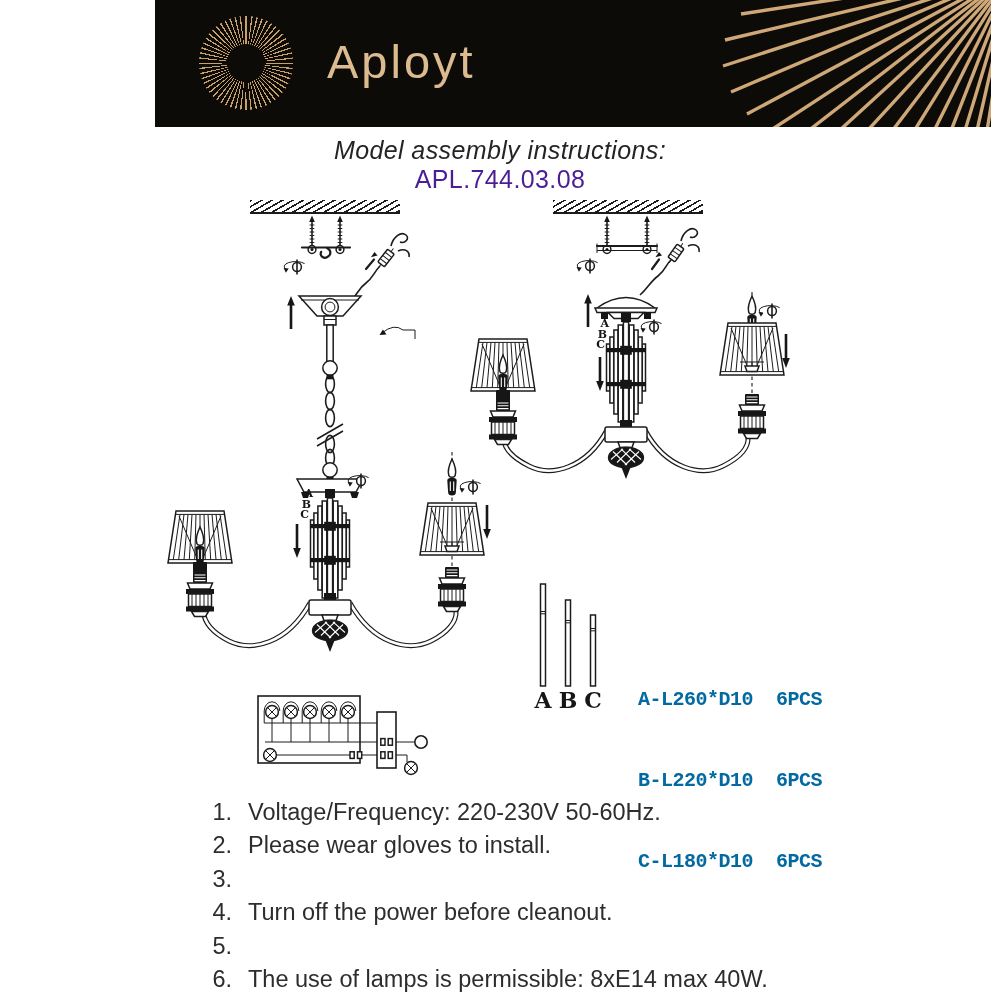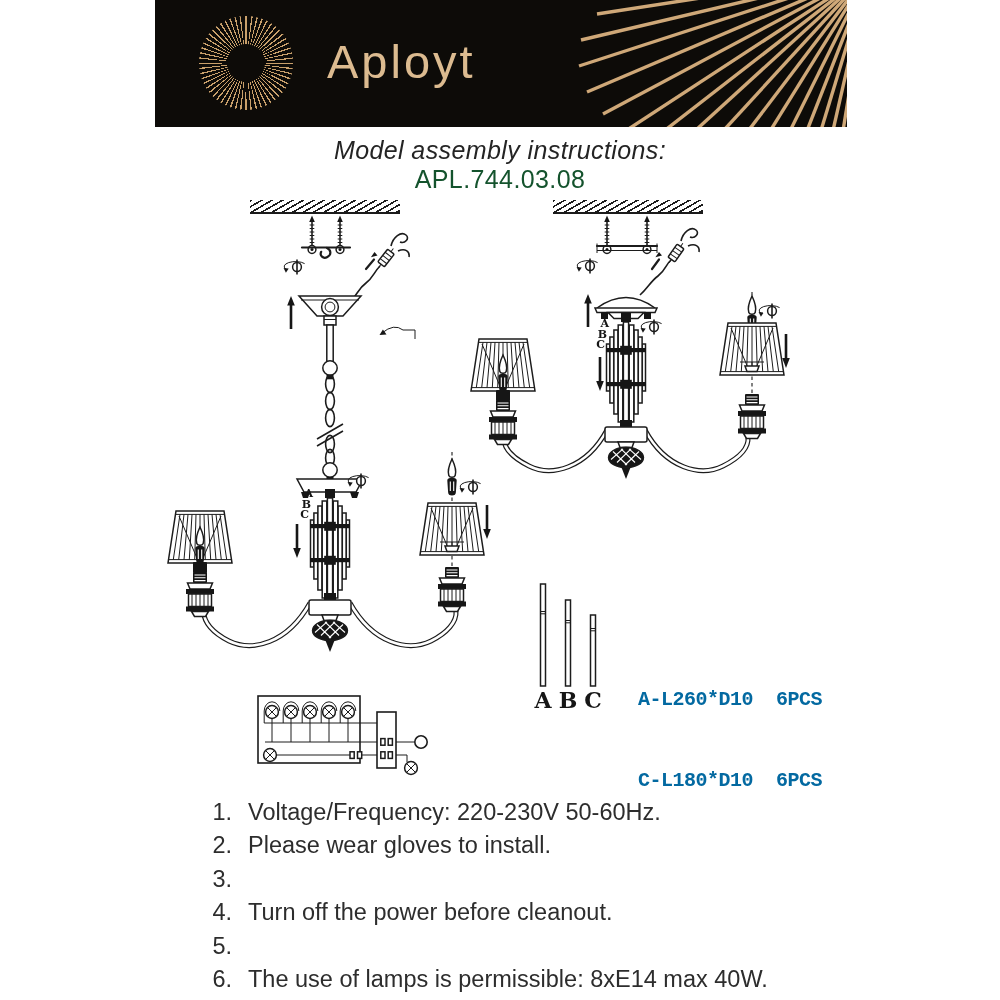--- a/index.html
+++ b/index.html
@@ -1,30 +1,30 @@
 <!DOCTYPE html>
 <html><head>
 <meta charset="utf-8">
 <style>
   html,body{margin:0;padding:0;background:#ffffff;}
   .page{position:relative;width:1000px;height:1000px;background:#fff;overflow:hidden;
         font-family:"Liberation Sans",sans-serif;color:#2d2d2d;}
 
   
-  .banner{position:absolute;left:155px;top:0;width:692px;height:127px;background:#0d0b08;overflow:hidden;}
+  .banner{position:absolute;left:155px;top:0;width:836px;height:127px;background:#0d0b08;overflow:hidden;}
   .sunburst{position:absolute;left:44px;top:16px;width:94px;height:94px;border-radius:50%;
             background:repeating-conic-gradient(#c9a06b 0deg 1.8deg, rgba(0,0,0,0) 1.8deg 6.4deg);}
   .sunhole{position:absolute;left:72px;top:44px;width:38px;height:38px;border-radius:50%;background:#0d0b08;}
   .brand{position:absolute;left:172px;top:34px;font-size:47px;letter-spacing:3px;color:#dcbb90;font-weight:400;}
   .fan{position:absolute;right:0;top:0;}
 
   
   .titleblock{position:absolute;left:0;top:136px;width:1000px;text-align:center;line-height:29px;}
   .title1{font-size:25px;letter-spacing:.4px;color:#242424;font-style:italic;}
-  .title2{font-size:25px;letter-spacing:.4px;color:#14532d;}
+  .title2{font-size:25px;letter-spacing:.4px;color:#4c1d95;}
 
   
   .hatch{position:absolute;height:12px;border-bottom:2px solid #1c1c1c;
          background:repeating-linear-gradient(150deg,#1c1c1c 0 1.6px,rgba(0,0,0,0) 1.6px 5.2px);}
   .hatchL{left:250px;top:200px;width:150px;}
   .hatchR{left:553px;top:200px;width:150px;}
 
   .diag{position:absolute;}
 
   
@@ -327,20 +327,21 @@
       <rect class="wf" x="590.5" y="615" width="5" height="71"></rect>
       <path class="thin" d="M590.3 628.5 H595.9 M590.3 630.8 H595.9"></path>
     </g>
     <text class="rodLbl" x="543" y="708" text-anchor="middle">A</text>
     <text class="rodLbl" x="568" y="708" text-anchor="middle">B</text>
     <text class="rodLbl" x="593" y="708" text-anchor="middle">C</text>
   </svg>
 
   <div class="parts">
     <div>A-L260*D10  6PCS</div>
+    <div>B-L220*D10  6PCS</div>
     <div>C-L180*D10  6PCS</div>
   </div>
 
   <svg class="diag" style="left:248px;top:688px" width="210" height="112" viewBox="248 688 210 112">
     <rect class="ln" x="258" y="696" width="102" height="67" stroke-width="1.5"></rect>
     <g>
       <use href="#xlamp" transform="translate(272,712)"></use>
       <use href="#xlamp" transform="translate(291,712)"></use>
       <use href="#xlamp" transform="translate(310,712)"></use>
       <use href="#xlamp" transform="translate(329,712)"></use>

